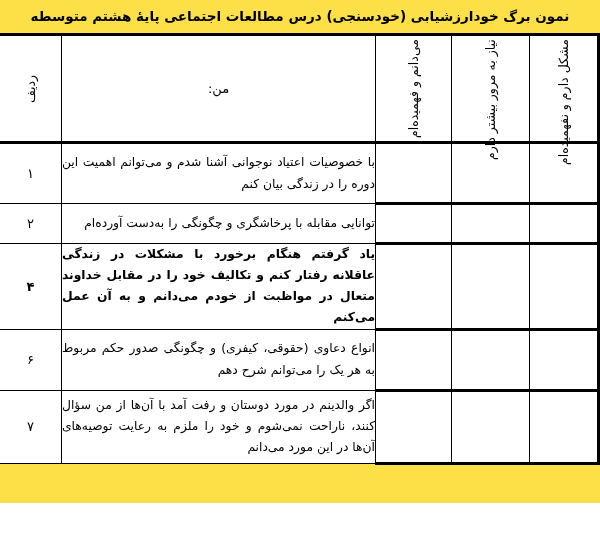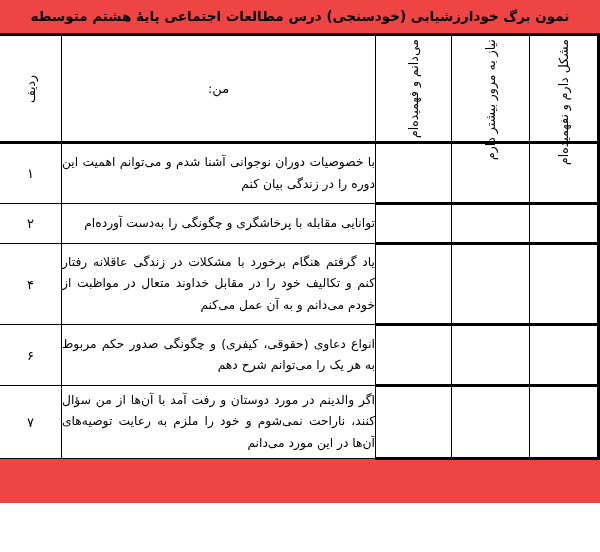--- a/index.html
+++ b/index.html
@@ -14,21 +14,21 @@
     overflow: hidden;
     font-family: "DejaVu Sans", "Liberation Sans", sans-serif;
     direction: rtl;
   }
 
   .page {
     position: relative;
     width: 600px;
     height: 503px;
     box-sizing: border-box;
-    background: #ef4444;
+    background: #fde047;
   }
 
   
   .doc-title {
     position: absolute;
     top: 0;
     right: 0;
     left: 0;
     height: 33px;
     line-height: 33px;
@@ -149,21 +149,21 @@
   td.cell-index {
     text-align: center;
     font-size: 13px;
     color: #000000;
   }
 
   
   tr.r1 td { height: 58px; }
   tr.r2 td { height: 37px; }
   tr.r3 td { height: 58px; }
-  tr.r4 td { height: 78px; }
+  tr.r4 td { height: 78px; font-weight: bold; }
   tr.r5 td { height: 58px; }
   tr.r6 td { height: 58px; }
   tr.r7 td { height: 70px; }
 </style>
 </head>
 <body>
 
 <div class="page">
 
   <div class="doc-title">نمون برگ خودارزشیابی (خودسنجی) درس مطالعات اجتماعی پایهٔ هشتم متوسطه</div>
@@ -197,21 +197,21 @@
           </th>
         </tr>
       </thead>
 
       <tbody>
 
         <tr class="r1">
           <td class="cell-mark"></td>
           <td class="cell-mark"></td>
           <td class="cell-mark"></td>
-          <td class="cell-statement">با خصوصیات دوران نوجوانی آشنا شدم و می‌توانم اهمیت این دوره را در زندگی بیان کنم</td>
+          <td class="cell-statement">با خصوصیات اعتیاد نوجوانی آشنا شدم و می‌توانم اهمیت این دوره را در زندگی بیان کنم</td>
           <td class="cell-index">۱</td>
         </tr>
 
         <tr class="r2">
           <td class="cell-mark"></td>
           <td class="cell-mark"></td>
           <td class="cell-mark"></td>
           <td class="cell-statement">توانایی مقابله با پرخاشگری و چگونگی را به‌دست آورده‌ام</td>
           <td class="cell-index">۲</td>
         </tr>

